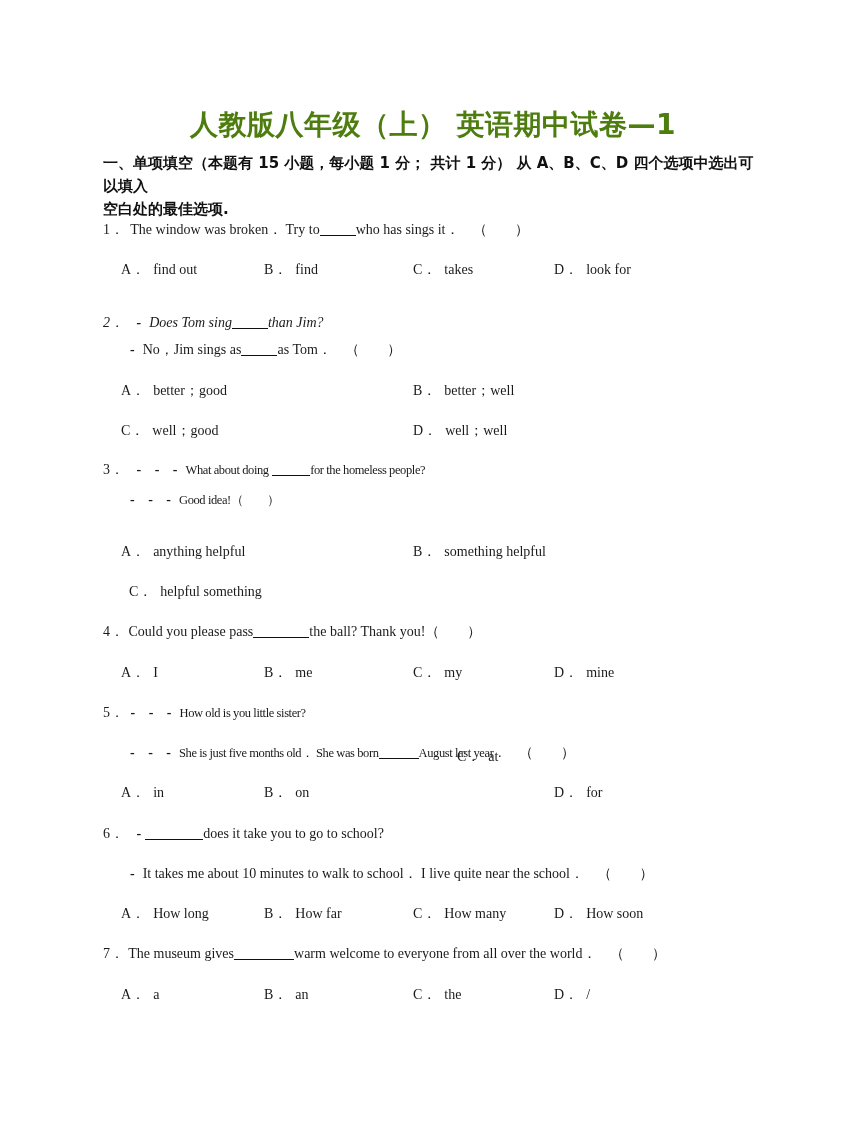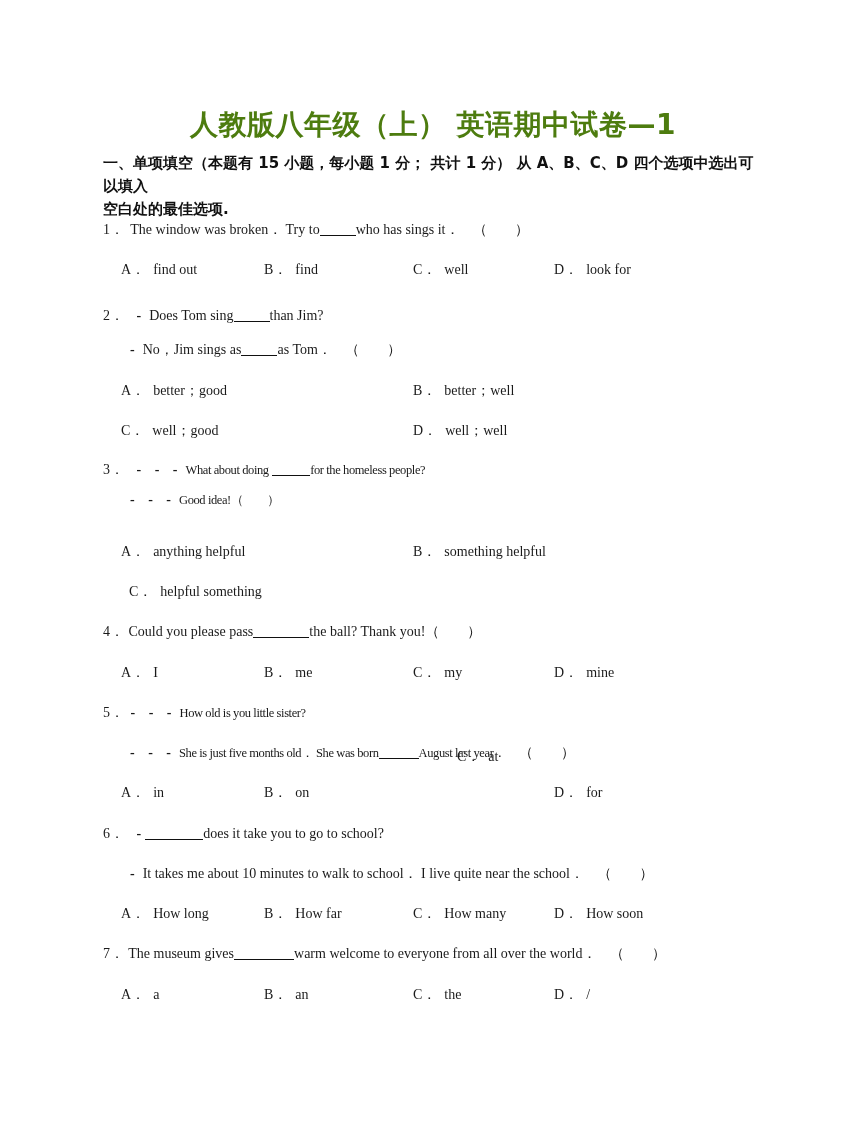--- a/index.html
+++ b/index.html
@@ -29,24 +29,24 @@
   <div>空白处的最佳选项.</div>
 </div>
 
 <div class="line" style="top:221px;">
   <span class="num">1．</span>
   <span>The window was broken． Try to</span><span class="blank" style="width:36px;"></span><span>who has sings it．</span>
   <span class="paren">（　　）</span>
 </div>
 <div class="opt" style="left:121px; top:261px;"><span class="letter">A．</span><span>find out</span></div>
 <div class="opt" style="left:264px; top:261px;text-align:center;"><span class="letter">B．</span><span>find</span></div>
-<div class="opt" style="left:413px; top:261px;"><span class="letter">C．</span><span>well</span></div>
+<div class="opt" style="left:413px; top:261px;"><span class="letter">C．</span><span>takes</span></div>
 <div class="opt" style="left:554px; top:261px;"><span class="letter">D．</span><span>look for</span></div>
 
-<div class="line" style="top:307px;">
+<div class="line" style="top:314px;font-style:italic;">
   <span class="num">2．</span>
   <span class="dash" style="margin-left:6px;">-</span><span>Does Tom sing</span><span class="blank" style="width:36px;"></span><span>than Jim?</span>
 </div>
 <div class="line sub" style="top:341px;">
   <span class="dash">-</span><span>No，Jim sings as</span><span class="blank" style="width:36px;"></span><span>as Tom．</span>
   <span class="paren">（　　）</span>
 </div>
 <div class="opt" style="left:121px; top:382px;"><span class="letter">A．</span><span>better；good</span></div>
 <div class="opt" style="left:413px; top:382px;"><span class="letter">B．</span><span>better；well</span></div>
 <div class="opt" style="left:121px; top:422px;"><span class="letter">C．</span><span>well；good</span></div>

